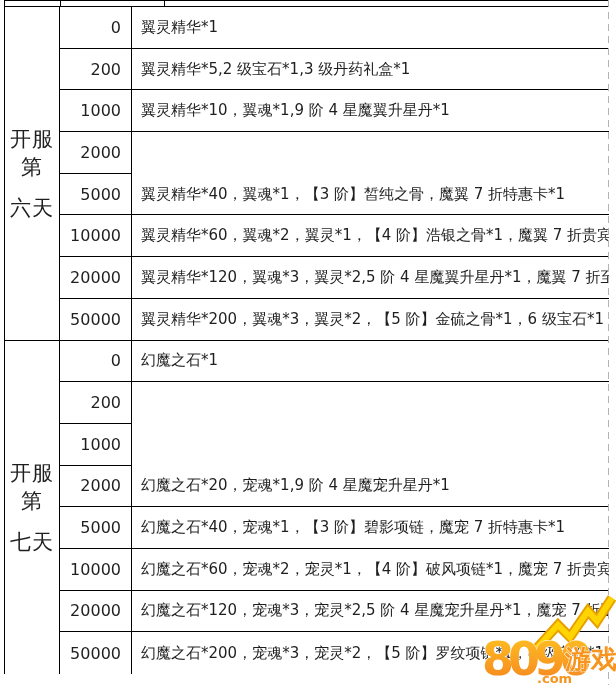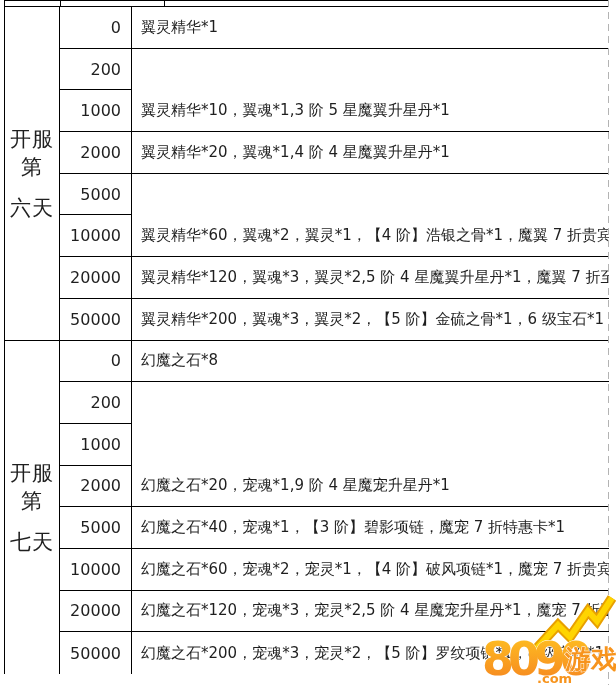--- a/index.html
+++ b/index.html
@@ -51,34 +51,35 @@
       <span>六天</span>
     </div>
     <div class="cell day day-b">
       <span>开服第</span>
       <span>七天</span>
     </div>
 
     <div class="cell pts">0</div>
     <div class="cell rwd">翼灵精华*1</div>
     <div class="cell pts">200</div>
+    <div class="cell rwd">翼灵精华*5,2 级宝石*1,3 级丹药礼盒*1</div>
     <div class="cell pts">1000</div>
-    <div class="cell rwd">翼灵精华*10，翼魂*1,3 阶 5 星魔翼升星丹*1</div>
+    <div class="cell rwd">翼灵精华*10，翼魂*1,9 阶 4 星魔翼升星丹*1</div>
     <div class="cell pts">2000</div>
-    <div class="cell rwd">翼灵精华*20，翼魂*1,4 阶 4 星魔翼升星丹*1</div>
     <div class="cell pts">5000</div>
+    <div class="cell rwd">翼灵精华*40，翼魂*1，【3 阶】皙纯之骨，魔翼 7 折特惠卡*1</div>
     <div class="cell pts">10000</div>
     <div class="cell rwd">翼灵精华*60，翼魂*2，翼灵*1，【4 阶】浩银之骨*1，魔翼 7 折贵宾卡*1</div>
     <div class="cell pts">20000</div>
     <div class="cell rwd">翼灵精华*120，翼魂*3，翼灵*2,5 阶 4 星魔翼升星丹*1，魔翼 7 折至尊卡*1</div>
     <div class="cell pts">50000</div>
     <div class="cell rwd">翼灵精华*200，翼魂*3，翼灵*2，【5 阶】金硫之骨*1，6 级宝石*1</div>
 
     <div class="cell pts">0</div>
-    <div class="cell rwd">幻魔之石*8</div>
+    <div class="cell rwd">幻魔之石*1</div>
     <div class="cell pts">200</div>
     <div class="cell pts">1000</div>
     <div class="cell pts">2000</div>
     <div class="cell rwd">幻魔之石*20，宠魂*1,9 阶 4 星魔宠升星丹*1</div>
     <div class="cell pts">5000</div>
     <div class="cell rwd">幻魔之石*40，宠魂*1，【3 阶】碧影项链，魔宠 7 折特惠卡*1</div>
     <div class="cell pts">10000</div>
     <div class="cell rwd">幻魔之石*60，宠魂*2，宠灵*1，【4 阶】破风项链*1，魔宠 7 折贵宾卡*1</div>
     <div class="cell pts">20000</div>
     <div class="cell rwd">幻魔之石*120，宠魂*3，宠灵*2,5 阶 4 星魔宠升星丹*1，魔宠 7 折至尊卡*1</div>

